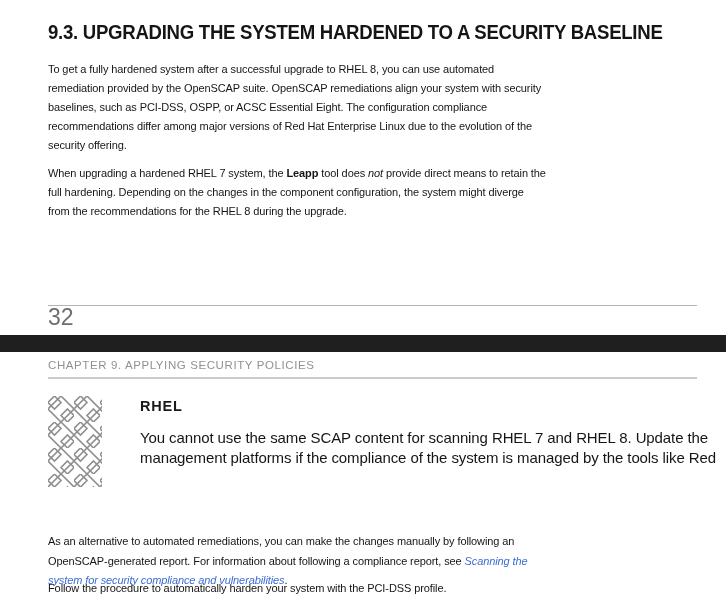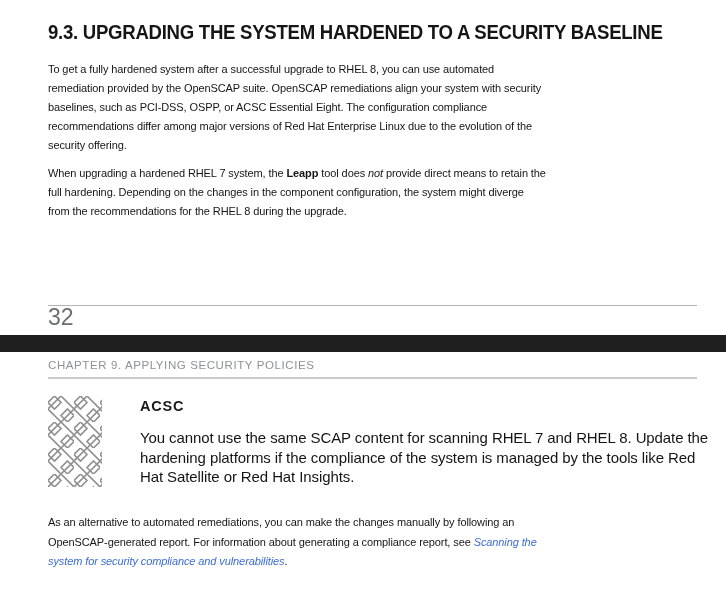--- a/index.html
+++ b/index.html
@@ -109,21 +109,21 @@
     color: #1a1a1a;
   }
   .note-body {
     margin: 14px 0 0 0;
     font-size: 15px;
     line-height: 19.5px;
     letter-spacing: -0.1px;
     color: #151515;
     white-space: nowrap;
   }
-  .para-3 { top: 513px; line-height: 19.5px; }
+  .para-3 { top: 532px; line-height: 19.5px; }
   .para-4 { top: 579px; }
 </style>
 </head>
 <body>
 
 <div class="page">
 
   <h1 class="section-heading">9.3. UPGRADING THE SYSTEM HARDENED TO A SECURITY BASELINE</h1>
 
   <p class="body-text para-1"><span>To get a fully hardened system after a successful upgrade to RHEL 8, you can use automated</span><br><span>remediation provided by the OpenSCAP suite. OpenSCAP remediations align your system with security</span><br><span>baselines, such as PCI-DSS, OSPP, or ACSC Essential Eight. The configuration compliance</span><br><span>recommendations differ among major versions of Red Hat Enterprise Linux due to the evolution of the</span><br><span>security offering.</span></p>
@@ -149,21 +149,22 @@
               <path d="M13 0 L26 13 L13 26 L0 13 Z"></path>
               <path d="M6.5 0 L13 6.5 L6.5 13 L0 6.5 Z"></path>
               <path d="M19.5 13 L26 19.5 L19.5 26 L13 19.5 Z"></path>
             </g>
           </pattern>
         </defs>
         <rect width="54" height="91" fill="url(#hatch)"></rect>
       </svg>
     </div>
     <div class="note-content">
-      <p class="note-title">ACSC</p>
-      <p class="note-body body-text-inline"><span>You cannot use the same SCAP content for scanning RHEL 7 and RHEL 8. Update the</span><br><span>hardening platforms if the compliance of the system is managed by the tools like Red</span><br><span>Hat Satellite or Red Hat Insights.</span></p>
+      <p class="note-title">RHEL</p>
+      <p class="note-body body-text-inline"><span>You cannot use the same SCAP content for scanning RHEL 7 and RHEL 8. Update the</span><br><span>management platforms if the compliance of the system is managed by the tools like Red</span><br></p>
     </div>
   </div>
 
-  <p class="body-text para-3"><span>As an alternative to automated remediations, you can make the changes manually by following an</span><br><span>OpenSCAP-generated report. For information about generating a compliance report, see </span><a href="#" class="link">Scanning the</a><br><a href="#" class="link">system for security compliance and vulnerabilities</a><span>.</span></p>
+  <p class="body-text para-3"><span>As an alternative to automated remediations, you can make the changes manually by following an</span><br><span>OpenSCAP-generated report. For information about following a compliance report, see </span><a href="#" class="link">Scanning the</a><br><a href="#" class="link">system for security compliance and vulnerabilities</a><span>.</span></p>
 
+  <p class="body-text para-4"><span>Follow the procedure to automatically harden your system with the PCI-DSS profile.</span></p>
 
 </div>
 
 </body></html>

